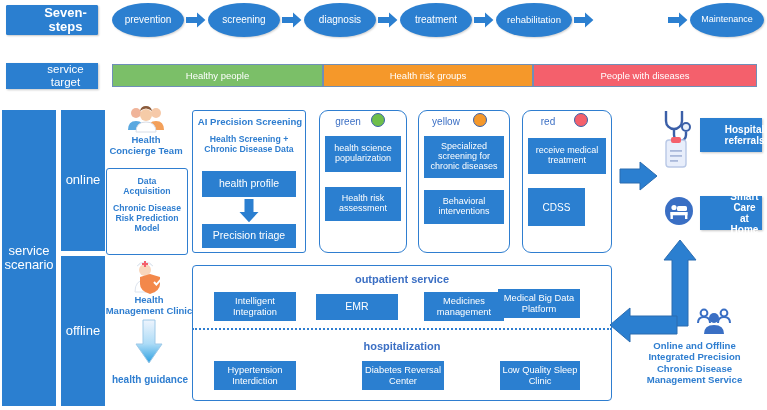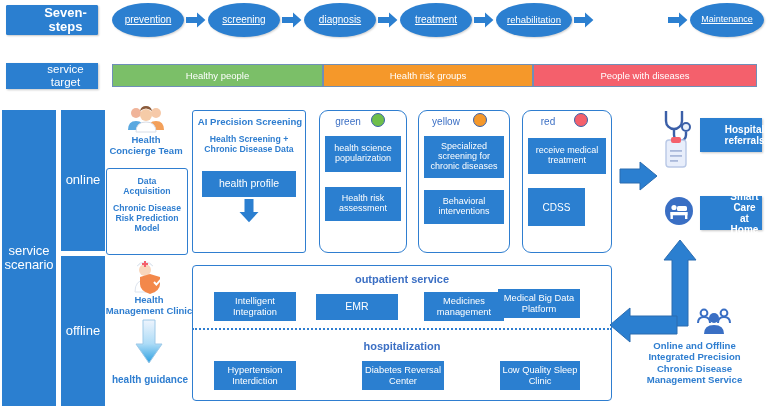--- a/index.html
+++ b/index.html
@@ -36,21 +36,20 @@
   .obox-r{border-radius:9px;}
 
   .ellipse{
     background:#2b7fd0;
     color:#fff;
     border-radius:50%;
     display:flex;align-items:center;justify-content:center;
     text-align:right;
     line-height:1.05;
     box-shadow:1px 1px 2px rgba(0,0,0,.18);
-    text-decoration:underline;
   }
 
   .ttl{color:#2f7ed0;font-weight:bold;text-align:center;line-height:1.18;}
   .ttl-n{color:#3b6fc4;text-align:center;line-height:1.18;}
 
   .segbar{
     display:flex;align-items:center;justify-content:center;
     color:#ffffff;font-size:9.5px;
     border:1px solid #6f8fb8;
     box-sizing:border-box;
@@ -163,20 +162,21 @@
   <div class="abs ttl nosel" style="left:192px;top:134px;width:114px;font-size:8.7px;">
     <div>Health Screening +</div>
     <div>Chronic Disease Data</div>
   </div>
   <div class="abs bluebox nosel" style="left:202px;top:171px;width:94px;height:26px;font-size:10.5px;">health profile</div>
   <div class="abs" style="left:238px;top:199px;">
     <svg width="22" height="24" viewBox="0 0 22 24">
       <path d="M6.5 0 h9 v13 h5 L11 23.2 1.5 13 h5 Z" fill="#2b7fd0"></path>
     </svg>
   </div>
+  <div class="abs bluebox nosel" style="left:202px;top:224px;width:94px;height:24px;font-size:10.5px;">Precision triage</div>
 
   <div class="abs obox obox-r" style="left:319px;top:110px;width:88px;height:143px;"></div>
   <div class="abs ttl-n nosel" style="left:325px;top:116px;width:46px;font-size:10px;">green</div>
   <div class="abs dot" style="left:371px;top:113px;width:14px;height:14px;background:#6fbf4a;"></div>
   <div class="abs bluebox nosel" style="left:325px;top:136px;width:76px;height:36px;font-size:9px;">health science popularization</div>
   <div class="abs bluebox nosel" style="left:325px;top:187px;width:76px;height:34px;font-size:9px;">Health risk assessment</div>
 
   <div class="abs obox obox-r" style="left:418px;top:110px;width:92px;height:143px;"></div>
   <div class="abs ttl-n nosel" style="left:420px;top:116px;width:52px;font-size:10px;">yellow</div>
   <div class="abs dot" style="left:473px;top:113px;width:14px;height:14px;background:#f5982a;"></div>

